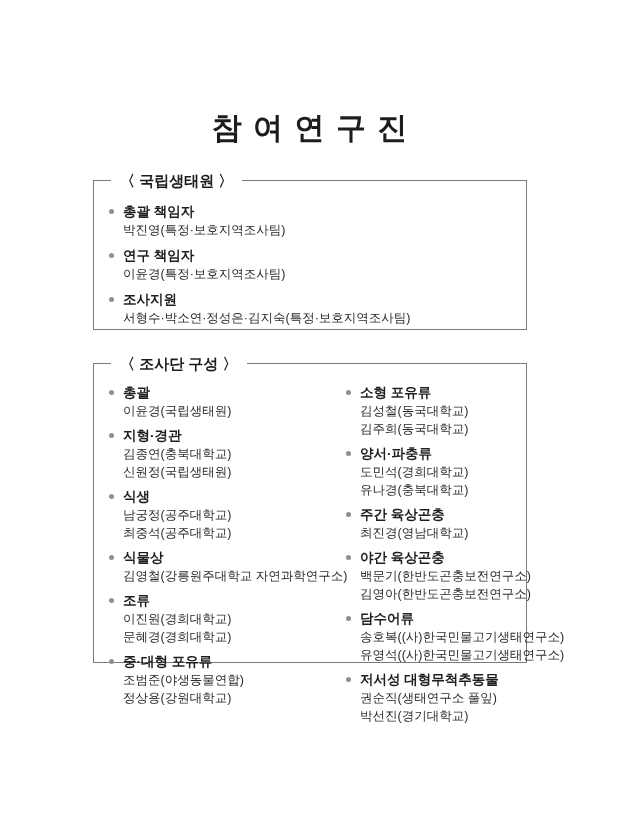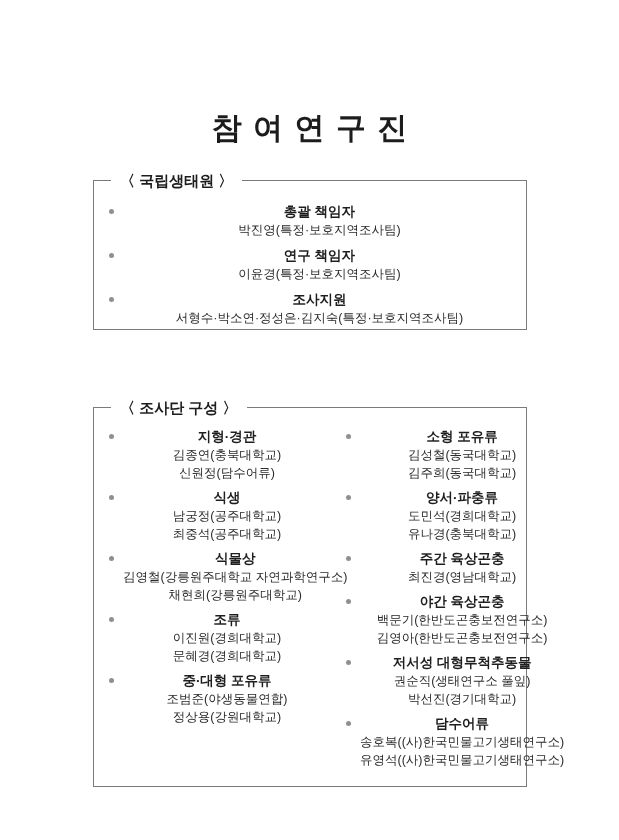--- a/index.html
+++ b/index.html
@@ -26,21 +26,21 @@
 
   .section-box {
     position: absolute;
     left: 93px;
     width: 434px;
     border: 1px solid #7b7b7b;
     background: #ffffff;
     box-sizing: border-box;
   }
   .box-1 { top: 180px; height: 150px; }
-  .box-2 { top: 363px; height: 380px; margin-top: 44px; }
+  .box-2 { top: 363px; height: 300px; }
 
   .section-heading {
     position: absolute;
     top: -11px;
     left: 17px;
     background: #ffffff;
     padding: 0 9px;
     font-size: 15px;
     font-weight: bold;
     line-height: 21px;
@@ -49,21 +49,21 @@
   }
 
   .box-content-single { padding: 22px 10px 0 15px; }
   .box-content-cols {
     padding: 20px 6px 0 15px;
     display: grid;
     grid-template-columns: 222px 1fr;
     column-gap: 15px;
   }
 
-  .item { display: flex; margin-bottom: 8px; text-align: center; }
+  .item { display: flex; margin-bottom: 8px; }
   .box-2 .item { margin-bottom: 7px; }
   .bullet {
     width: 14px;
     flex: 0 0 14px;
     padding-top: 6px;
   }
   .bullet::before {
     content: "";
     display: block;
     width: 5px; height: 5px;
@@ -122,45 +122,51 @@
 
     </div>
   </div>
 
   <div class="section-box box-2">
     <div class="section-heading">〈 조사단 구성 〉</div>
     <div class="box-content-cols">
 
       <div class="col">
 
+        <div class="item">
+          <span class="bullet"></span>
+          <div class="item-body">
+            <div class="item-title">총괄</div>
+            <div class="member-line">이윤경(국립생태원)</div>
+          </div>
+        </div>
 
         <div class="item">
           <span class="bullet"></span>
           <div class="item-body">
             <div class="item-title">지형·경관</div>
             <div class="member-line">김종연(충북대학교)</div>
-            <div class="member-line">신원정(담수어류)</div>
+            <div class="member-line">신원정(국립생태원)</div>
           </div>
         </div>
 
         <div class="item">
           <span class="bullet"></span>
           <div class="item-body">
             <div class="item-title">식생</div>
             <div class="member-line">남궁정(공주대학교)</div>
             <div class="member-line">최중석(공주대학교)</div>
           </div>
         </div>
 
         <div class="item">
           <span class="bullet"></span>
           <div class="item-body">
             <div class="item-title">식물상</div>
             <div class="member-line">김영철(강릉원주대학교 자연과학연구소)</div>
-            <div class="member-line">채현희(강릉원주대학교)</div>
           </div>
         </div>
 
         <div class="item">
           <span class="bullet"></span>
           <div class="item-body">
             <div class="item-title">조류</div>
             <div class="member-line">이진원(경희대학교)</div>
             <div class="member-line">문혜경(경희대학교)</div>
           </div>
@@ -210,33 +216,33 @@
           <div class="item-body">
             <div class="item-title">야간 육상곤충</div>
             <div class="member-line">백문기(한반도곤충보전연구소)</div>
             <div class="member-line">김영아(한반도곤충보전연구소)</div>
           </div>
         </div>
 
         <div class="item">
           <span class="bullet"></span>
           <div class="item-body">
+            <div class="item-title">담수어류</div>
+            <div class="member-line">송호복((사)한국민물고기생태연구소)</div>
+            <div class="member-line">유영석((사)한국민물고기생태연구소)</div>
+          </div>
+        </div>
+
+        <div class="item">
+          <span class="bullet"></span>
+          <div class="item-body">
             <div class="item-title">저서성 대형무척추동물</div>
             <div class="member-line">권순직(생태연구소 풀잎)</div>
             <div class="member-line">박선진(경기대학교)</div>
           </div>
         </div>
 
-        <div class="item">
-          <span class="bullet"></span>
-          <div class="item-body">
-            <div class="item-title">담수어류</div>
-            <div class="member-line">송호복((사)한국민물고기생태연구소)</div>
-            <div class="member-line">유영석((사)한국민물고기생태연구소)</div>
-          </div>
-        </div>
-
       </div>
 
     </div>
   </div>
 
 </div>
 
 </body></html>

